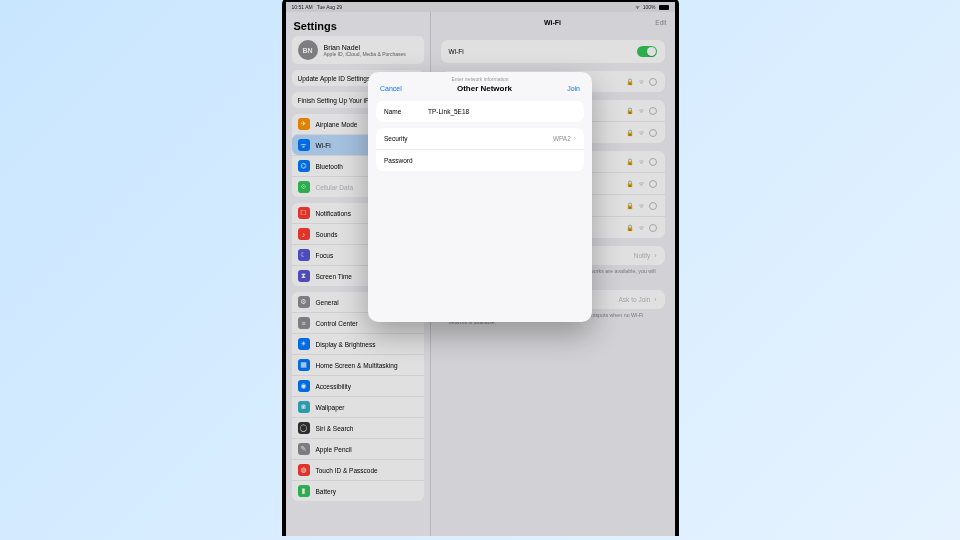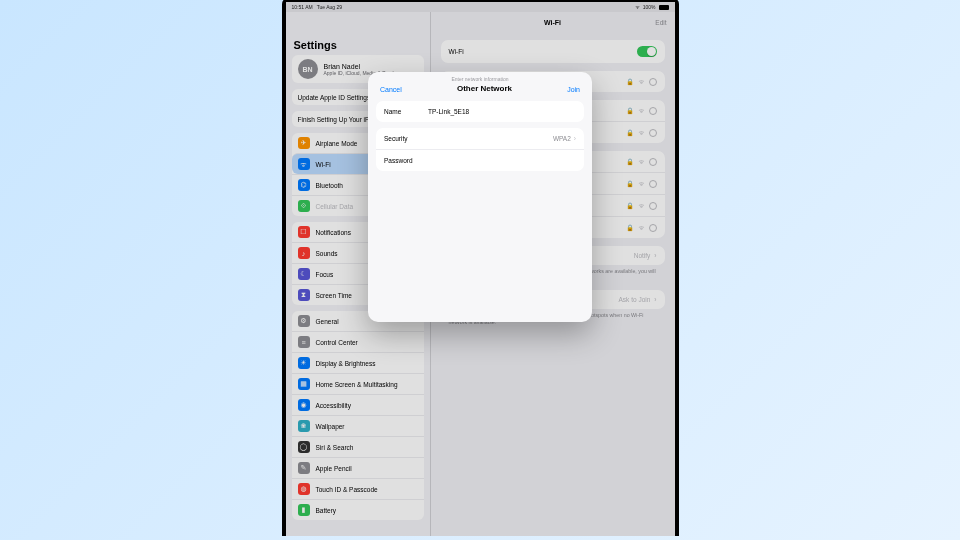--- a/index.html
+++ b/index.html
@@ -11,21 +11,21 @@
   
   .status-bar { position:absolute; top:0; left:0; right:0; height:10px; display:flex; align-items:center; justify-content:space-between; padding:0 6px; font-size:5px; color:#222; }
   .status-left { display:flex; gap:4px; }
   .status-right { display:flex; gap:3px; align-items:center; }
 
   
   .split { position:absolute; top:10px; bottom:0; left:0; right:0; display:flex; }
   .sidebar { width:145px; background:#f2f2f6; border-right:1px solid #d0d0d4; padding:4px 6px; overflow:hidden; }
   .main { flex:1; background:#efeff4; overflow:hidden; position:relative; }
 
-  .settings-title { font-size:11px; font-weight:700; margin:23px 0 4px 2px; color:#000; }
+  .settings-title { font-size:11px; font-weight:700; margin:4px 0 4px 2px; color:#000; }
 
   .profile { display:flex; align-items:center; gap:6px; background:#fff; border-radius:6px; padding:4px 6px; margin-bottom:4px; }
   .avatar { width:20px; height:20px; border-radius:50%; background:#8e8e93; color:#fff; display:flex; align-items:center; justify-content:center; font-size:7px; font-weight:600;}
   .profile-text .name { font-size:7px; font-weight:500; color:#000;}
   .profile-text .sub  { font-size:5px; color:#6b6b70; }
 
   .card { background:#fff; border-radius:6px; margin-bottom:6px; }
   .row { display:flex; align-items:center; gap:6px; padding:4px 6px; font-size:6.5px; color:#000; }
   .row + .row { border-top:1px solid #ececf0; }
   .badge-1 { margin-left:auto; background:#fe3b30; color:#fff; border-radius:50%; width:8px; height:8px; font-size:5px; display:flex; align-items:center; justify-content:center;}
@@ -49,21 +49,21 @@
   .toggle { width:20px; height:11px; background:#34c759; border-radius:6px; position:relative;}
   .toggle::after { content:''; position:absolute; right:1px; top:1px; width:9px; height:9px; background:#fff; border-radius:50%; box-shadow:0 1px 1px rgba(0,0,0,.2);}
   .caption { font-size:5.3px; color:#8a8a8f; margin:3px 8px; line-height:1.3; }
 
   
   .dim { position:absolute; inset:0; background:rgba(0,0,0,0.12); }
 
   
   .modal { position:absolute; left:50%; top:70px; transform:translateX(-50%); width:224px; height:250px; background:#f7f7f9; border-radius:10px; box-shadow:0 12px 30px rgba(0,0,0,0.3); display:flex; flex-direction:column; }
   .modal-sub { text-align:center; font-size:5px; color:#9a9a9f; padding:4px 0 0 0;}
-  .modal-head { display:flex; align-items:flex-end; justify-content:space-between; padding:2px 12px 8px 12px;}
+  .modal-head { display:flex; align-items:center; justify-content:space-between; padding:2px 12px 8px 12px;}
   .modal-head .title { font-size:8px; font-weight:600; color:#000;}
   .modal-head .btn { font-size:7px; color:#007aff; }
   .modal-form { margin:0 8px; background:#fff; border-radius:7px;}
   .frow { display:flex; align-items:center; padding:7px 8px; font-size:6.5px;}
   .frow + .frow { border-top:1px solid #ececf0; }
   .frow .lbl { width:44px; color:#000;}
   .frow .val { flex:1; color:#000;}
   .frow .valr { color:#8e8e93; margin-left:auto; display:flex; align-items:center; gap:3px;}
 </style>
 </head>

